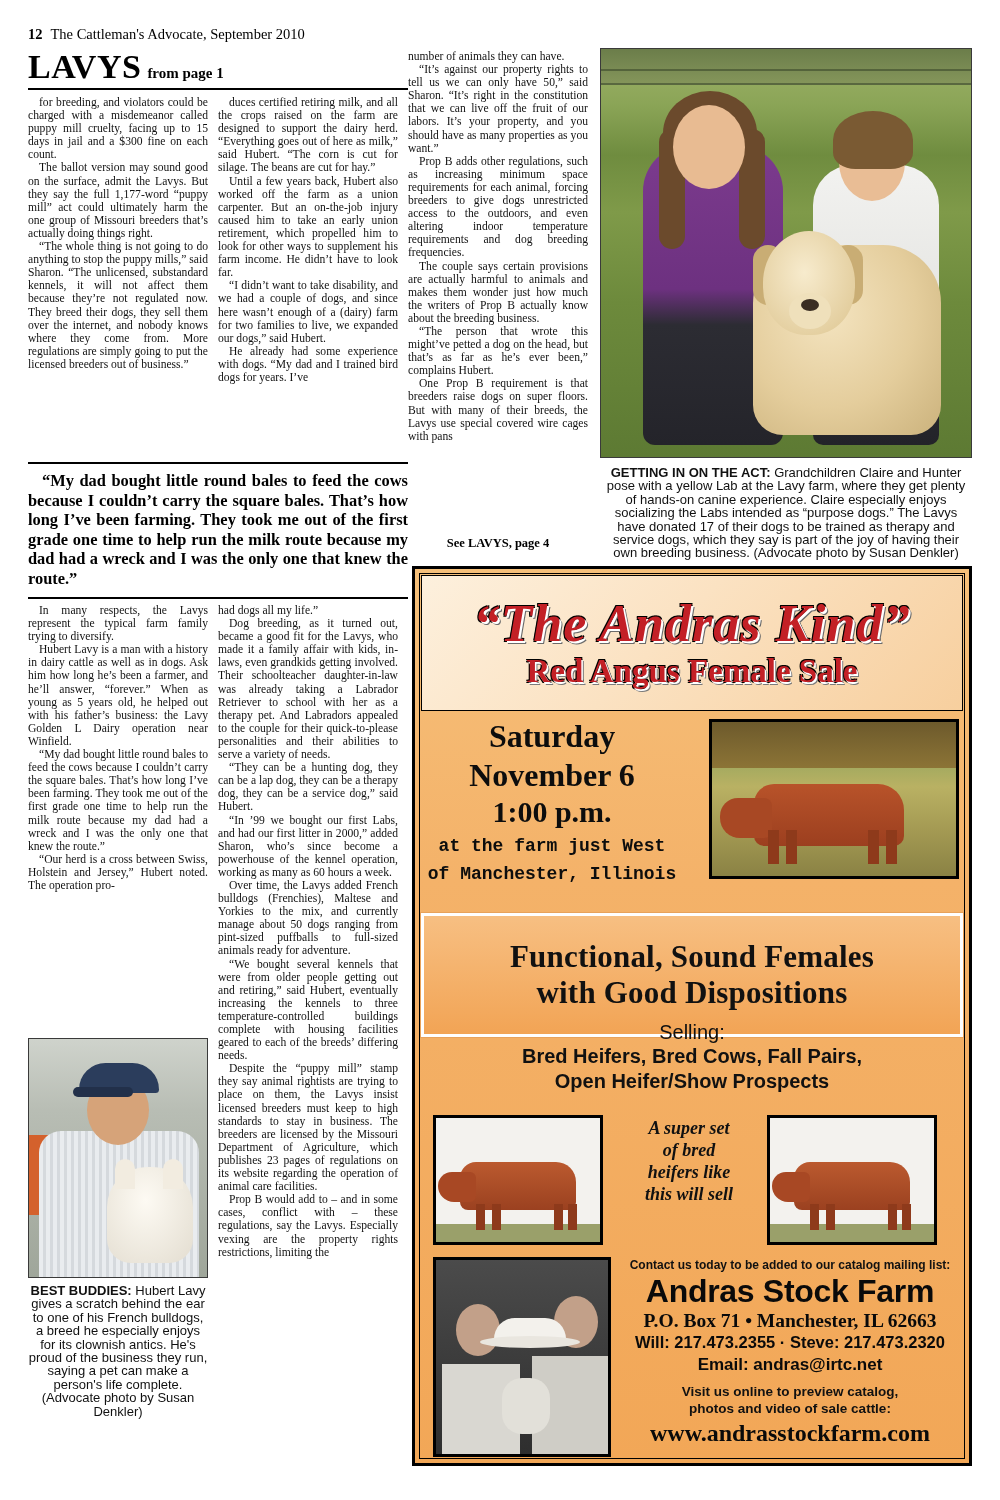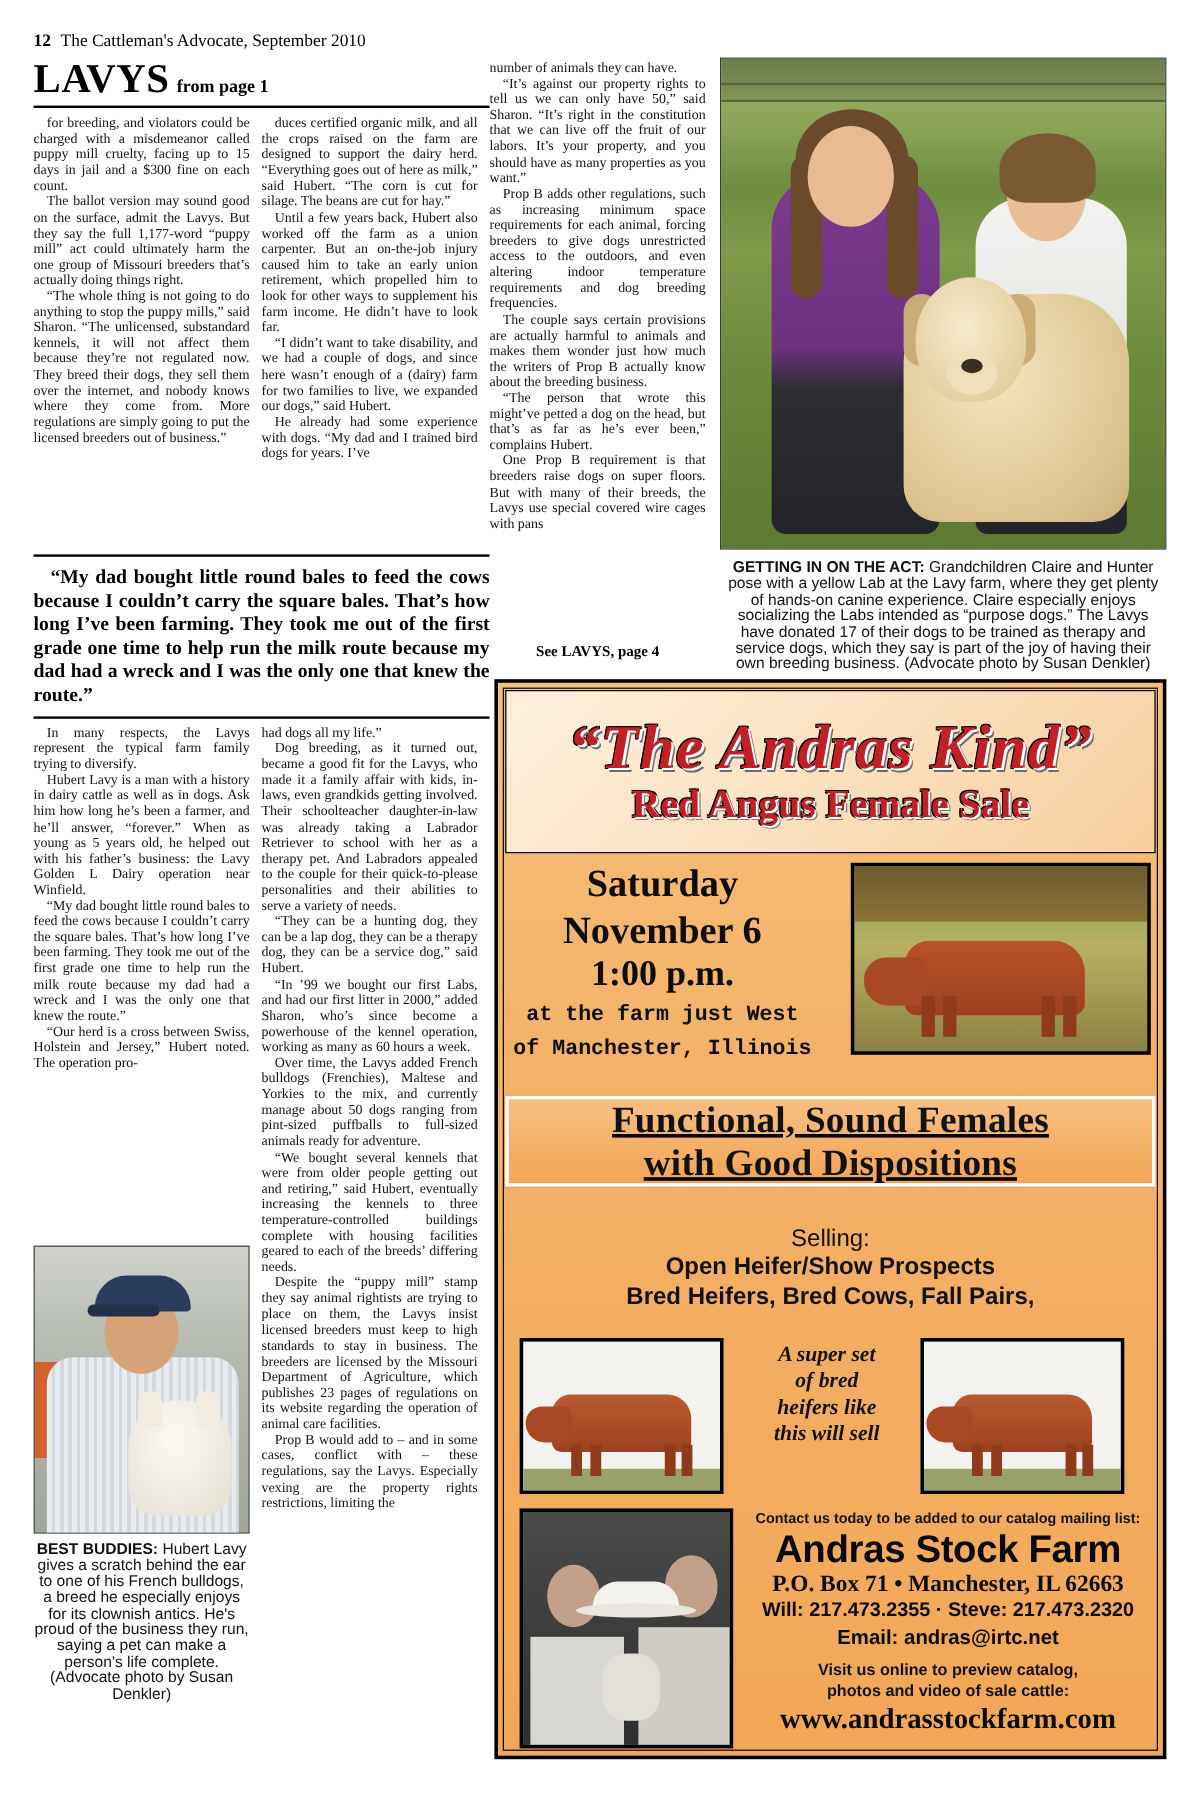--- a/index.html
+++ b/index.html
@@ -283,24 +283,24 @@
   .ad-photo-cow .cow-leg1,
   .ad-photo-cow .cow-leg2,
   .ad-photo-cow .cow-leg3,
   .ad-photo-cow .cow-leg4 {
     position:absolute; width:11px; height:34px; background:#8e3a1b; bottom:12px;
   }
   .ad-photo-cow .cow-leg1{left:56px;} .ad-photo-cow .cow-leg2{left:74px;}
   .ad-photo-cow .cow-leg3{left:156px;} .ad-photo-cow .cow-leg4{left:174px;}
 
   .ad-band {
-    position:absolute; left:6px; top:344px; right:6px; height:76px;
+    position:absolute; left:6px; top:344px; right:6px; height:124px;
     border:3px solid #fff; outline:1px solid #e8a25a;
     background: linear-gradient(180deg,#f7bf82,#f2a455);
-    display:flex; flex-direction:column; align-items:center; justify-content:center;text-decoration:underline;
+    display:flex; flex-direction:column; align-items:center; justify-content:center;
   }
   .ad-band-line {
     font-family:"Liberation Serif", serif; font-weight:bold;
     font-size:31px; line-height:36px; color:#111; letter-spacing:.2px;
   }
 
   .ad-selling {
     position:absolute; left:6px; top:452px; right:6px; text-align:center;
   }
   .ad-selling .sell-label {
@@ -422,21 +422,21 @@
   </div>
   <div class="rule-thick"></div>
 
   <div class="col" id="col-a">
     <p>for breeding, and violators could be charged with a misdemeanor called puppy mill cruelty, facing up to 15 days in jail and a $300 fine on each count.</p>
     <p>The ballot version may sound good on the surface, admit the Lavys. But they say the full 1,177-word “puppy mill” act could ultimately harm the one group of Missouri breeders that’s actually doing things right.</p>
     <p>“The whole thing is not going to do anything to stop the puppy mills,” said Sharon. “The unlicensed, substandard kennels, it will not affect them because they’re not regulated now. They breed their dogs, they sell them over the internet, and nobody knows where they come from. More regulations are simply going to put the licensed breeders out of business.”</p>
   </div>
 
   <div class="col" id="col-b">
-    <p>duces certified organic milk, and all the crops raised on the farm are designed to support the dairy herd. “Everything goes out of here as milk,” said Hubert. “The corn is cut for silage. The beans are cut for hay.”</p>
+    <p>duces certified retiring milk, and all the crops raised on the farm are designed to support the dairy herd. “Everything goes out of here as milk,” said Hubert. “The corn is cut for silage. The beans are cut for hay.”</p>
     <p>Until a few years back, Hubert also worked off the farm as a union carpenter. But an on-the-job injury caused him to take an early union retirement, which propelled him to look for other ways to supplement his farm income. He didn’t have to look far.</p>
     <p>“I didn’t want to take disability, and we had a couple of dogs, and since here wasn’t enough of a (dairy) farm for two families to live, we expanded our dogs,” said Hubert.</p>
     <p>He already had some experience with dogs. “My dad and I trained bird dogs for years. I’ve</p>
   </div>
 
   <div class="col" id="col-c">
     <p class="noindent">number of animals they can have.</p>
     <p>“It’s against our property rights to tell us we can only have 50,” said Sharon. “It’s right in the constitution that we can live off the fruit of our labors. It’s your property, and you should have as many properties as you want.”</p>
     <p>Prop B adds other regulations, such as increasing minimum space requirements for each animal, forcing breeders to give dogs unrestricted access to the outdoors, and even altering indoor temperature requirements and dog breeding frequencies.</p>
     <p>The couple says certain provisions are actually harmful to animals and makes them wonder just how much the writers of Prop B actually know about the breeding business.</p>
@@ -536,22 +536,22 @@
       </div>
     </div>
 
     <div class="ad-band">
       <div class="ad-band-line">Functional, Sound Females</div>
       <div class="ad-band-line">with Good Dispositions</div>
     </div>
 
     <div class="ad-selling">
       <div class="sell-label">Selling:</div>
+      <div class="sell-line">Bred Heifers, Bred Cows, Fall Pairs,</div>
       <div class="sell-line">Open Heifer/Show Prospects</div>
-      <div class="sell-line">Bred Heifers, Bred Cows, Fall Pairs,</div>
     </div>
 
     <div class="ad-photo-left">
       <div class="mini-ground"></div>
       <div class="mini-cow"></div>
       <div class="mini-cow-head"></div>
       <div class="mini-leg" style="left:40px;"></div>
       <div class="mini-leg" style="left:56px;"></div>
       <div class="mini-leg" style="left:118px;"></div>
       <div class="mini-leg" style="left:132px;"></div>

